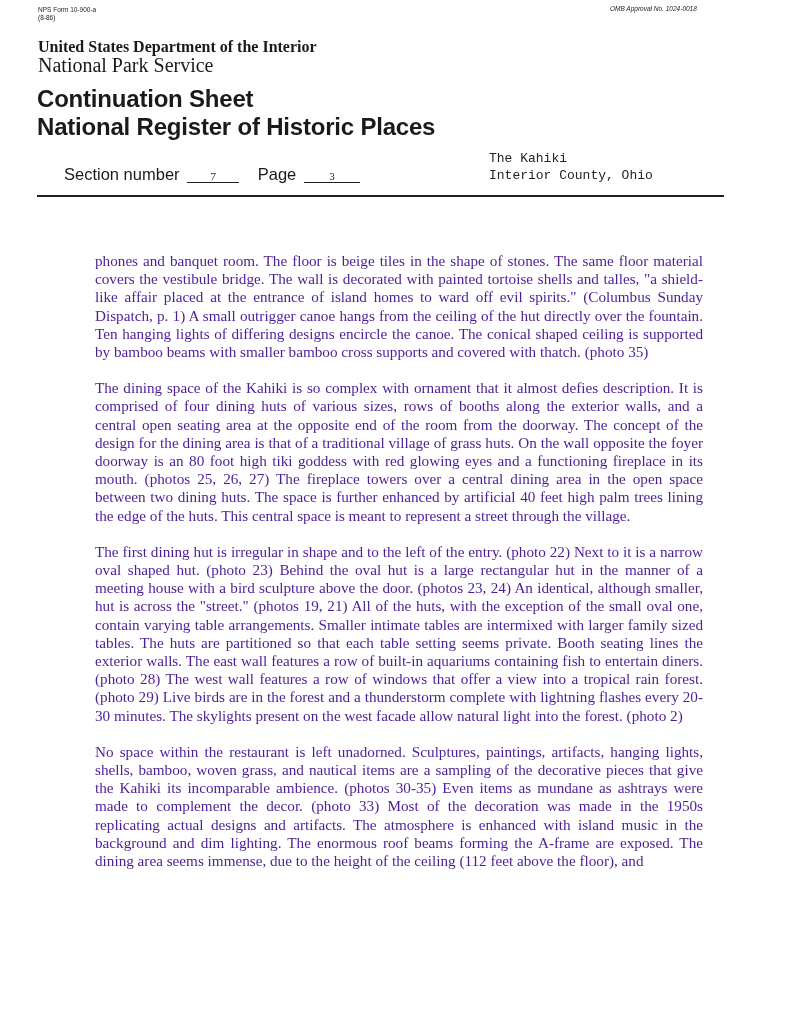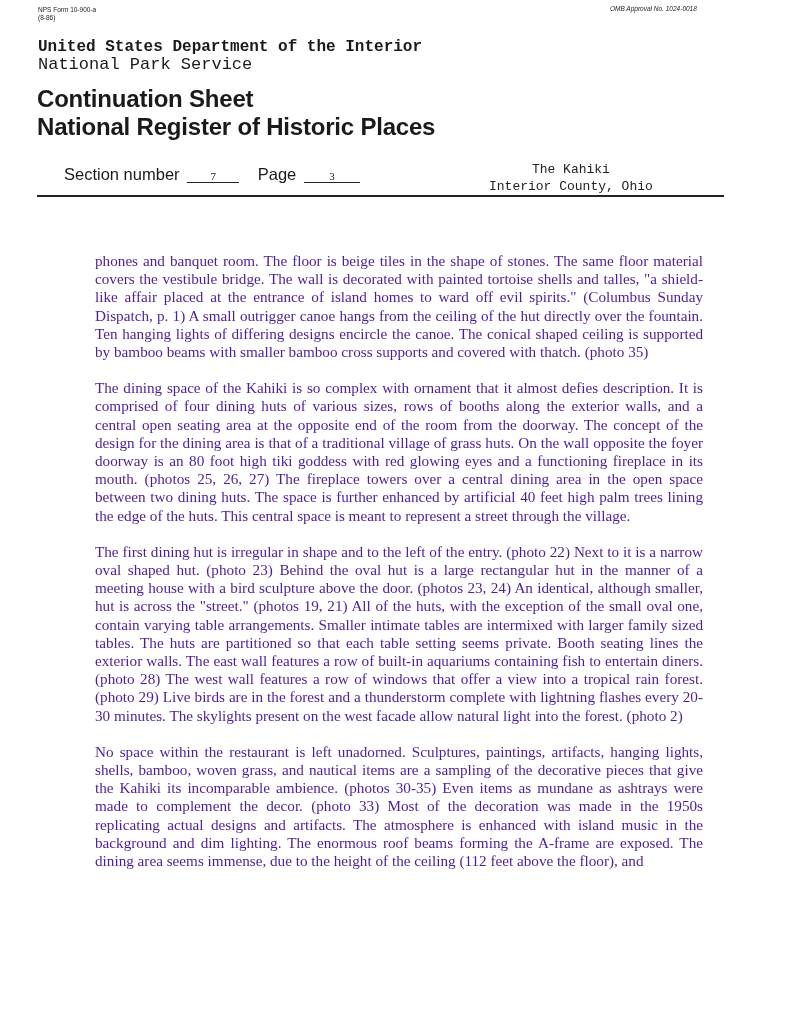--- a/index.html
+++ b/index.html
@@ -1,27 +1,27 @@
 <!DOCTYPE html>
 <html><head>
   <meta charset="utf-8">
   <style>
     html, body { margin: 0; padding: 0; background: #ffffff; }
     body { width: 791px; height: 1024px; position: relative; overflow: hidden; color: #1a1a1a; }
     .form-id { position: absolute; left: 38px; top: 6px; font-family: "Liberation Sans", sans-serif; font-size: 6.5px; line-height: 7.5px; color: #222; }
     .omb { position: absolute; left: 610px; top: 5px; font-family: "Liberation Sans", sans-serif; font-size: 6.5px; font-style: italic; color: #222; }
-    .dept { position: absolute; left: 38px; top: 38px; font-family: Liberation Mono, monospace; }
+    .dept { position: absolute; left: 38px; top: 38px; font-family: Liberation Serif, serif; }
     .dept .d1 { font-size: 16px; font-weight: bold; line-height: 18px; }
-    .dept .d2 { font-size: 17px; line-height: 18px; }
+    .dept .d2 { font-size: 20px; line-height: 18px; }
     .title { position: absolute; left: 37px; top: 85px; font-family: "Liberation Sans", sans-serif; font-size: 24px; font-weight: bold; line-height: 28px; letter-spacing: -0.2px; }
     .section-line { position: absolute; left: 38px; top: 165px; font-family: "Liberation Sans", sans-serif; font-size: 16.5px; white-space: nowrap; margin-left: 26px; }
     .blank { display: inline-block; border-bottom: 1px solid #222; text-align: center; font-family: "Liberation Serif", serif; font-size: 11px; line-height: 12px; vertical-align: baseline; margin-left: 3px; margin-right: 14px; }
     .blank.sec { width: 52px; }
     .blank.pg { width: 56px; }
-    .property { position: absolute; left: 489px; top: 161px; font-family: "Liberation Mono", monospace; font-size: 13px; line-height: 17px; color: #222; text-align: center; }
+    .property { position: absolute; left: 489px; top: 150px; font-family: "Liberation Mono", monospace; font-size: 13px; line-height: 17px; color: #222; }
     .rule { position: absolute; left: 37px; top: 195px; width: 687px; height: 1.5px; background: #222; }
     .body-text { position: absolute; left: 95px; top: 252px; width: 608px; font-family: "Liberation Serif", serif; font-size: 15.2px; line-height: 18.2px; text-align: justify; color: #4c1d95; }
     .body-text p { margin: 0 0 18px 0; }
   </style>
 </head>
 <body>
 
 <div class="form-id">
   <div>NPS Form 10-900-a</div>
   <div>(8-86)</div>

